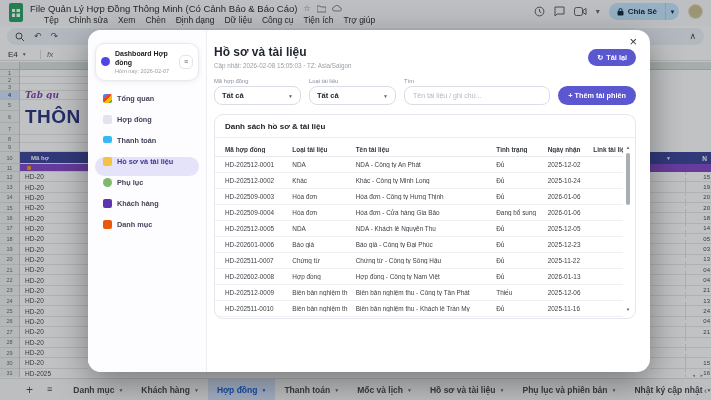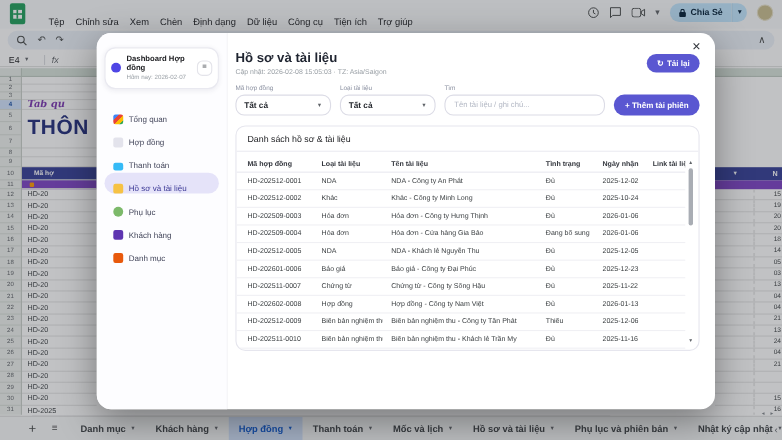--- a/index.html
+++ b/index.html
@@ -76,21 +76,21 @@
   .modal { position:absolute; left:88px; top:30px; width:562px; height:342px; background:#fff; border-radius:13px; box-shadow:0 10px 34px rgba(0,0,0,.38); z-index:10; }
   .modal-close { position:absolute; right:13px; top:4px; font-size:13px; color:#30343a; cursor:pointer; }
 
   .msidebar { position:absolute; left:0; top:0; bottom:0; width:119px; border-right:1px solid #ececf1; border-radius:13px 0 0 13px; background:#fdfdff; padding:13px 7px 0 7px; }
   .profile { display:flex; align-items:center; gap:5px; background:#fff; border:1px solid #e9e9f0; border-radius:10px; box-shadow:0 1px 5px rgba(40,40,80,.08); padding:6px 5px; }
   .p-dot { width:9px; height:9px; border-radius:50%; background:#4f46e5; flex:0 0 auto; }
   .p-name { font-size:7px; font-weight:700; color:#202124; line-height:1.25; }
   .p-sub { font-size:5.6px; color:#9aa0a6; }
   .p-menu { margin-left:auto; width:14px; height:14px; border:1px solid #e4e4ea; border-radius:5px; display:flex; align-items:center; justify-content:center; font-size:7px; color:#5f6368; flex:0 0 auto; }
   .nav { margin-top:13px; display:flex; flex-direction:column; gap:2px; }
-  .nav-item { display:flex; align-items:flex-end; gap:5px; height:19px; padding:0 8px; border-radius:10px; font-size:7.3px; font-weight:400; color:#42455a; }
+  .nav-item { display:flex; align-items:flex-start; gap:5px; height:19px; padding:0 8px; border-radius:10px; font-size:7.3px; font-weight:700; color:#42455a; }
   .nav-item.active { background:#e5e3f9; color:#3a3795; }
   .nav-ic { width:9px; height:9px; border-radius:2px; flex:0 0 auto; display:flex; align-items:center; justify-content:center; font-size:6px; color:#fff; line-height:1; }
   .ic-overview { background:linear-gradient(135deg,#4285f4 0 30%,#ea4335 30% 55%,#fbbc04 55% 78%,#34a853 78%); }
   .ic-contracts { background:#e3e3ec; }
   .ic-payments { background:#35baf6; height:7px; border-radius:2px; }
   .ic-tasks { background:#34a853; }
   .ic-documents { background:#f6c244; }
   .ic-appendix { background:#7cb96a; border-radius:50%; }
   .ic-customers { background:#5e35b1; }
   .ic-categories { background:#e8590c; }
@@ -103,21 +103,21 @@
   .filters { display:flex; gap:8px; margin-top:9px; align-items:flex-end; }
   .fgroup { display:flex; flex-direction:column; }
   .flabel { font-size:5.8px; color:#8a90a0; margin-bottom:2px; }
   .fselect { width:87px; height:19px; border:1px solid #dcdce6; border-radius:8px; display:flex; align-items:center; justify-content:space-between; padding:0 7px; font-size:7.5px; font-weight:600; color:#25282e; background:#fff; }
   .fselect .dd { font-size:5px; color:#5f6368; }
   .fsearch { flex:1; }
   .finput { height:19px; border:1px solid #dcdce6; border-radius:8px; display:flex; align-items:center; padding:0 8px; font-size:7px; color:#b3b8c4; background:#fff; }
   .add-btn { height:19px; display:flex; align-items:center; padding:0 10px; background:#5a57d1; color:#fff; border-radius:10px; font-size:7.3px; font-weight:600; white-space:nowrap; }
 
   .tcard { margin-top:9px; border:1px solid #e6e6ee; border-radius:9px; height:205px; position:relative; overflow:hidden; background:#fff; }
-  .tcard-title { font-size:8px; font-weight:400; color:#202124; padding:7px 10px 6px; border-bottom:1px solid #ececf2; }
+  .tcard-title { font-size:8px; font-weight:700; color:#202124; padding:7px 10px 6px; border-bottom:1px solid #ececf2; }
   .ttable { position:absolute; left:0; right:12px; top:27px; bottom:0; }
   .trow { display:flex; align-items:center; height:16px; border-bottom:1px solid #f0f0f4; }
   .trow.head { height:15px; border-bottom:1px solid #e9e9f0; }
   .tc { padding-left:8px; font-size:6.4px; color:#3c4043; white-space:nowrap; overflow:hidden; }
   .trow.head .tc { font-weight:700; color:#33363d; }
   .c0 { width:70px; padding-left:10px; } .c1 { width:64px; } .c2 { width:142px; } .c3 { width:52px; } .c4 { width:46px; } .c5 { width:38px; }
   .vscroll { position:absolute; right:4px; top:30px; bottom:6px; width:6px; }
   .vs-up { position:absolute; top:0; left:0; width:6px; text-align:center; font-size:4.5px; color:#5f6368; }
   .vs-thumb { position:absolute; top:8px; left:1px; width:4px; height:52px; background:#a9adb4; border-radius:2px; }
   .vs-down { position:absolute; bottom:0; left:0; width:6px; text-align:center; font-size:4.5px; color:#5f6368; }
@@ -126,20 +126,34 @@
 <body>
 
 <div id="stage">
 
   <div class="app">
 
     <div class="topbar">
       <div class="gs-icon">
           <div class="grid"></div>
         </div>
+      <div class="doc-title-row">
+        <span class="doc-title">File Quản Lý Hợp Đồng Thông Minh (Có Cảnh Báo &amp; Báo Cáo)</span>
+        <span class="tb-glyph">☆</span>
+        <span class="tb-ic">
+            <svg width="9" height="8" viewBox="0 0 9 8">
+              <path d="M0 1h3l1 1h5v5H0z" fill="none" stroke="#5f6368" stroke-width="0.8"></path>
+            </svg>
+          </span>
+        <span class="tb-ic">
+            <svg width="10" height="7" viewBox="0 0 10 7">
+              <path d="M2.5 6a2 2 0 010-4 2.6 2.6 0 015 .4A1.8 1.8 0 017.6 6z" fill="none" stroke="#5f6368" stroke-width="0.8"></path>
+            </svg>
+          </span>
+      </div>
       <div class="menubar">
           <span class="menu-item">Tệp</span>
           <span class="menu-item">Chỉnh sửa</span>
           <span class="menu-item">Xem</span>
           <span class="menu-item">Chèn</span>
           <span class="menu-item">Định dạng</span>
           <span class="menu-item">Dữ liệu</span>
           <span class="menu-item">Công cụ</span>
           <span class="menu-item">Tiện ích</span>
           <span class="menu-item">Trợ giúp</span>

